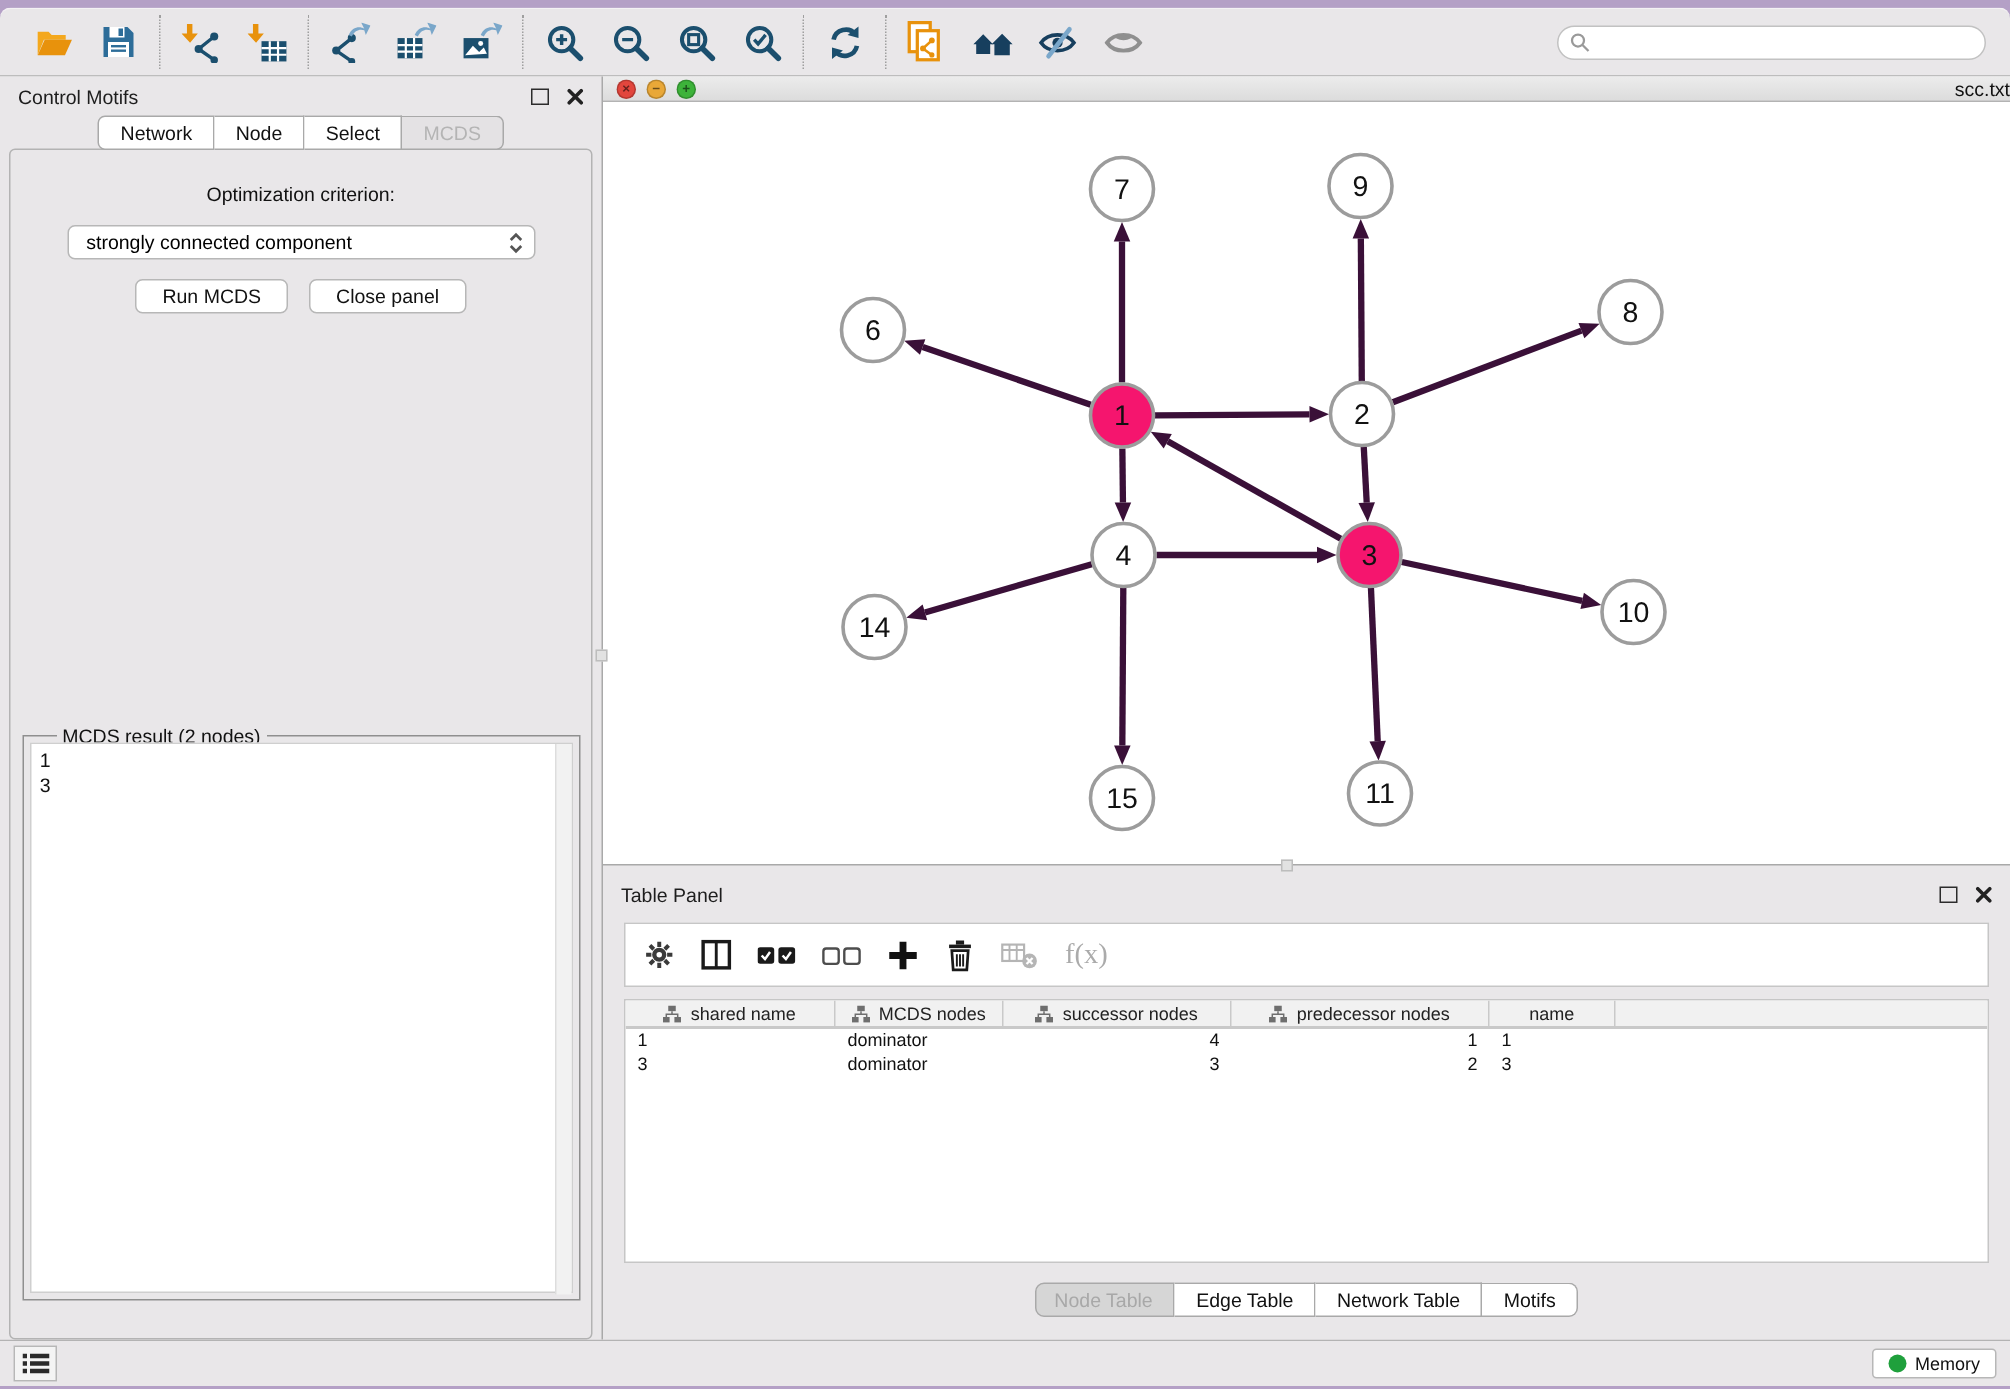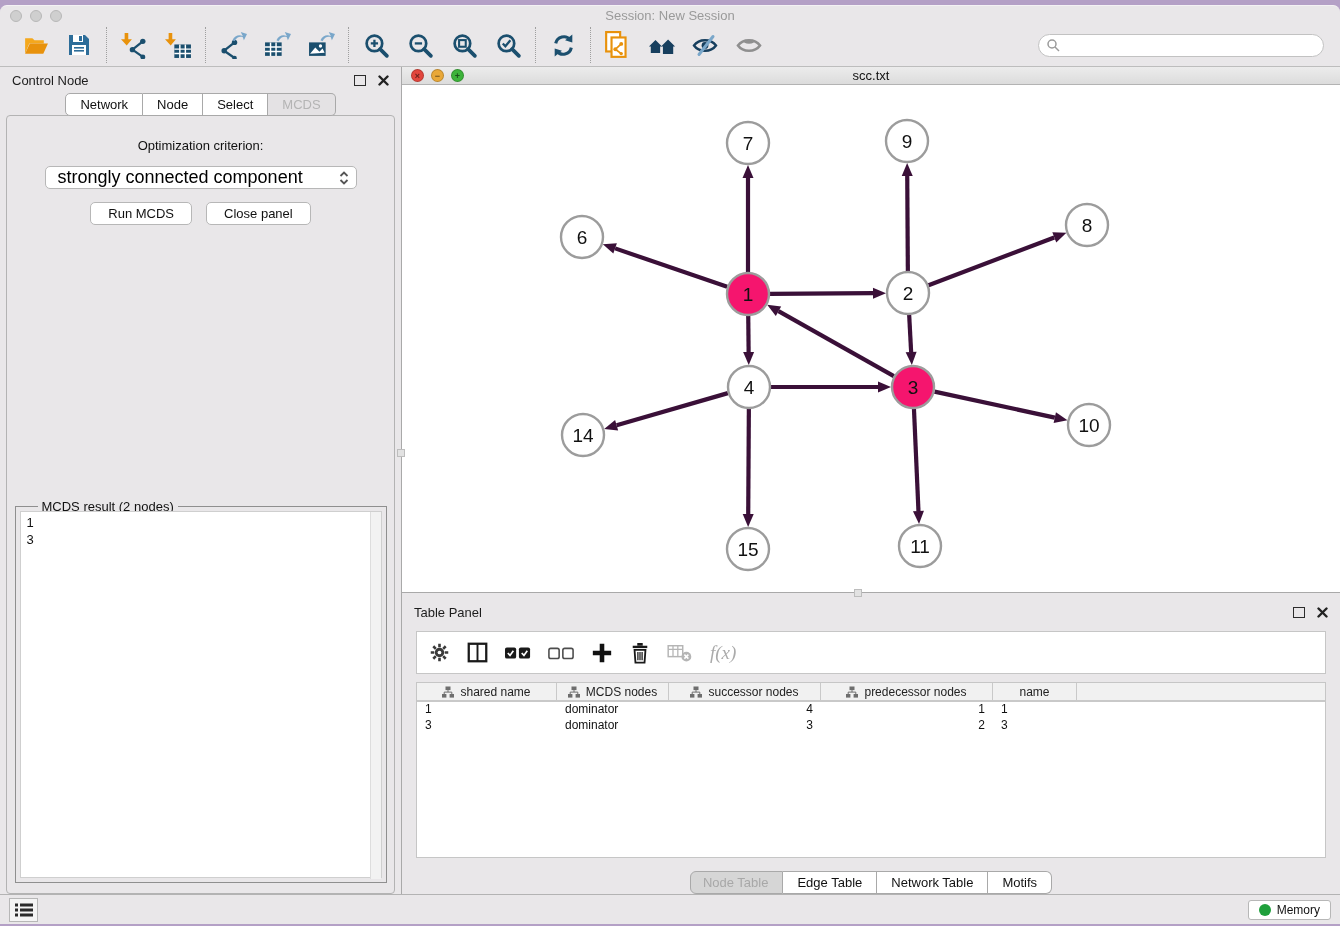--- a/index.html
+++ b/index.html
@@ -42,52 +42,52 @@
   .cp-tabs .tab, .bottom-tabs .tab {
       font-size:13px; padding:3px 14px; background:#fff; border:1px solid #a9a9a9; border-left:none;
       color:#111; cursor:pointer; font-family:inherit; }
   .cp-tabs .tab:first-child { border-left:1px solid #a9a9a9; border-radius:5px 0 0 5px; }
   .cp-tabs .tab:last-child { border-radius:0 5px 5px 0; }
   .cp-tabs .tab.active { background:#e4e2e4; color:#b4b4b4; }
   .cp-box { margin:0 6px; flex:1; border:1px solid #b3b3b3; border-radius:4px; background:#e9e7e9;
             padding:22px 0 10px 0; display:flex; flex-direction:column; align-items:center; }
   .opt-label { font-size:13px; color:#111; margin-bottom:13px; }
   .opt-select { width:312px; height:23px; background:#fff; border:1px solid #b7b7b7; border-radius:5px;
-                display:flex; align-items:center; padding:0 6px 0 12px; font-size:18px; cursor:pointer; }
+                display:flex; align-items:center; padding:0 6px 0 12px; font-size:13px; cursor:pointer; }
   .opt-select .sel-text { flex:1; }
   .cp-buttons { display:flex; gap:14px; margin-top:13px; }
   .cp-buttons button { font-size:13px; font-family:inherit; background:#fff; border:1px solid #b7b7b7;
                        border-radius:5px; padding:3px 17px; cursor:pointer; color:#111; }
   .mcds-fieldset { margin-top:281px; width:372px; height:377px; border:1px solid #8f8f8f;
                    background:#e9e7e9; position:relative; padding:4px; }
   .mcds-legend { position:absolute; top:-8px; left:6px; background:#e9e7e9; padding:0 4px; font-size:13px; color:#111;margin-left:16px; }
   .mcds-text { width:100%; height:100%; background:#fff; border:1px solid #cfcfcf; font-size:13px;
                color:#111; padding:2px 6px; white-space:pre; line-height:17px; position:relative; }
   .mcds-scroll { position:absolute; top:5px; right:5px; width:11px; height:367px; background:#f2f2f2; border-left:1px solid #ddd; }
 
   
   .net-window { height:526px; display:flex; flex-direction:column; border-bottom:1px solid #a9a9a9; position:relative; }
   .net-titlebar { height:23px; background:linear-gradient(#ececec,#dcdcdc); border-bottom:1px solid #b3b3b3;
                   display:flex; align-items:center; position:relative; }
   .net-dots { position:absolute; left:9px; display:flex; gap:7px; }
   .net-dot { width:13px; height:13px; border-radius:50%; display:flex; align-items:center; justify-content:center;
              font-size:9px; font-weight:bold; color:rgba(0,0,0,.55); border:1px solid rgba(0,0,0,.2); cursor:pointer; }
   .net-dot.red { background:#e2463d; } .net-dot.yellow { background:#e9a838; } .net-dot.green { background:#3db33a; }
-  .net-title { width:100%; text-align:center; font-size:13px; color:#111; }
+  .net-title { width:100%; text-align:right; font-size:13px; color:#111; }
   .net-canvas { flex:1; background:#fff; position:relative; }
   .grip { position:absolute; width:8px; height:8px; background:#e2e2e2; border:1px solid #bdbdbd; }
   .grip-left { left:-5px; top:382px; }
   .grip-bottom { left:452px; bottom:-5px; }
 
   
   .table-panel { flex:1; display:flex; flex-direction:column; position:relative; }
   .tp-toolbar { margin:6px 14px 0 14px; height:43px; background:#fff; border:1px solid #c6c6c6;
                 display:flex; align-items:center; gap:17px; padding:0 12px; }
   .tp-btn { background:none; border:none; display:flex; align-items:center; cursor:pointer; }
-  .fx-label { font-family:"Liberation Serif",serif; font-style:italic; font-size:19px; color:#ababab; }
+  .fx-label { font-family:"Liberation Serif",serif; font-size:19px; color:#ababab; }
   .data-table { margin:8px 14px 0 14px; background:#fff; border:1px solid #c6c6c6; height:176px; overflow:hidden; }
   .thead { display:flex; background:#f1f1f1; border-bottom:2px solid #c9c9c9; height:19px; }
   .th { display:flex; align-items:center; justify-content:center; gap:6px; font-size:12px; color:#222;
         border-right:1px solid #c9c9c9; height:100%; cursor:pointer; }
   .th:last-child { border-right:1px solid #c9c9c9; }
   .trow { display:flex; height:16px; font-size:12px; color:#111; }
   .td { padding:0 8px; overflow:hidden; white-space:nowrap; }
   .bottom-tabs { display:flex; justify-content:center; margin-top:13px; }
   .bottom-tabs .tab:first-child { border-left:1px solid #a9a9a9; border-radius:6px 0 0 6px;padding-left:12px; }
   .bottom-tabs .tab:last-child { border-radius:0 6px 6px 0; }
@@ -99,28 +99,20 @@
               align-items:center; justify-content:center; cursor:pointer; }
   .memory-btn { margin-left:auto; height:20px; background:#fff; border:1px solid #b7b7b7; border-radius:3px;
                 display:flex; align-items:center; gap:6px; padding:0 10px; font-size:12px; color:#111; cursor:pointer; }
   .mem-dot { width:12px; height:12px; border-radius:50%; background:#1fa03c; }
 </style>
 </head>
 <body>
 
 <div class="window">
 
-  <div class="titlebar">
-    <div class="traffic-dots">
-      <span class="dot"></span>
-      <span class="dot"></span>
-      <span class="dot"></span>
-    </div>
-    <div class="win-title">Session: New Session</div>
-  </div>
 
   <div class="toolbar">
     <div class="tb-group">
       <button class="tb-btn">
         <svg width="27" height="27" viewBox="0 0 26 26">
           <path d="M3 21 V6 h7 l2 2 h9 v3 H7 Z" fill="#f4a81d"></path>
           <path d="M3 21 L7.5 11 H25 L20.5 21 Z" fill="#e8920c"></path>
         </svg>
       </button>
       <button class="tb-btn">
@@ -266,21 +258,21 @@
         <path d="M9 9 L13 13" stroke="#9a9a9a" stroke-width="1.5"></path>
       </svg>
       <input type="text" placeholder="" style="">
     </div>
   </div>
 
   <div class="main">
 
     <div class="left-col">
       <div class="panel-header">
-        <span class="panel-title">Control Node</span>
+        <span class="panel-title">Control Motifs</span>
         <span class="spacer"></span>
         <button class="float-btn"></button>
         <button class="close-btn">
           <svg width="11" height="11" viewBox="0 0 11 11">
               <path d="M1.5 1.5 L9.5 9.5 M9.5 1.5 L1.5 9.5" stroke="#222" stroke-width="2.4" stroke-linecap="round"></path>
             </svg>
         </button>
       </div>
       <div class="cp-tabs">
           <button class="tab">Network</button>

